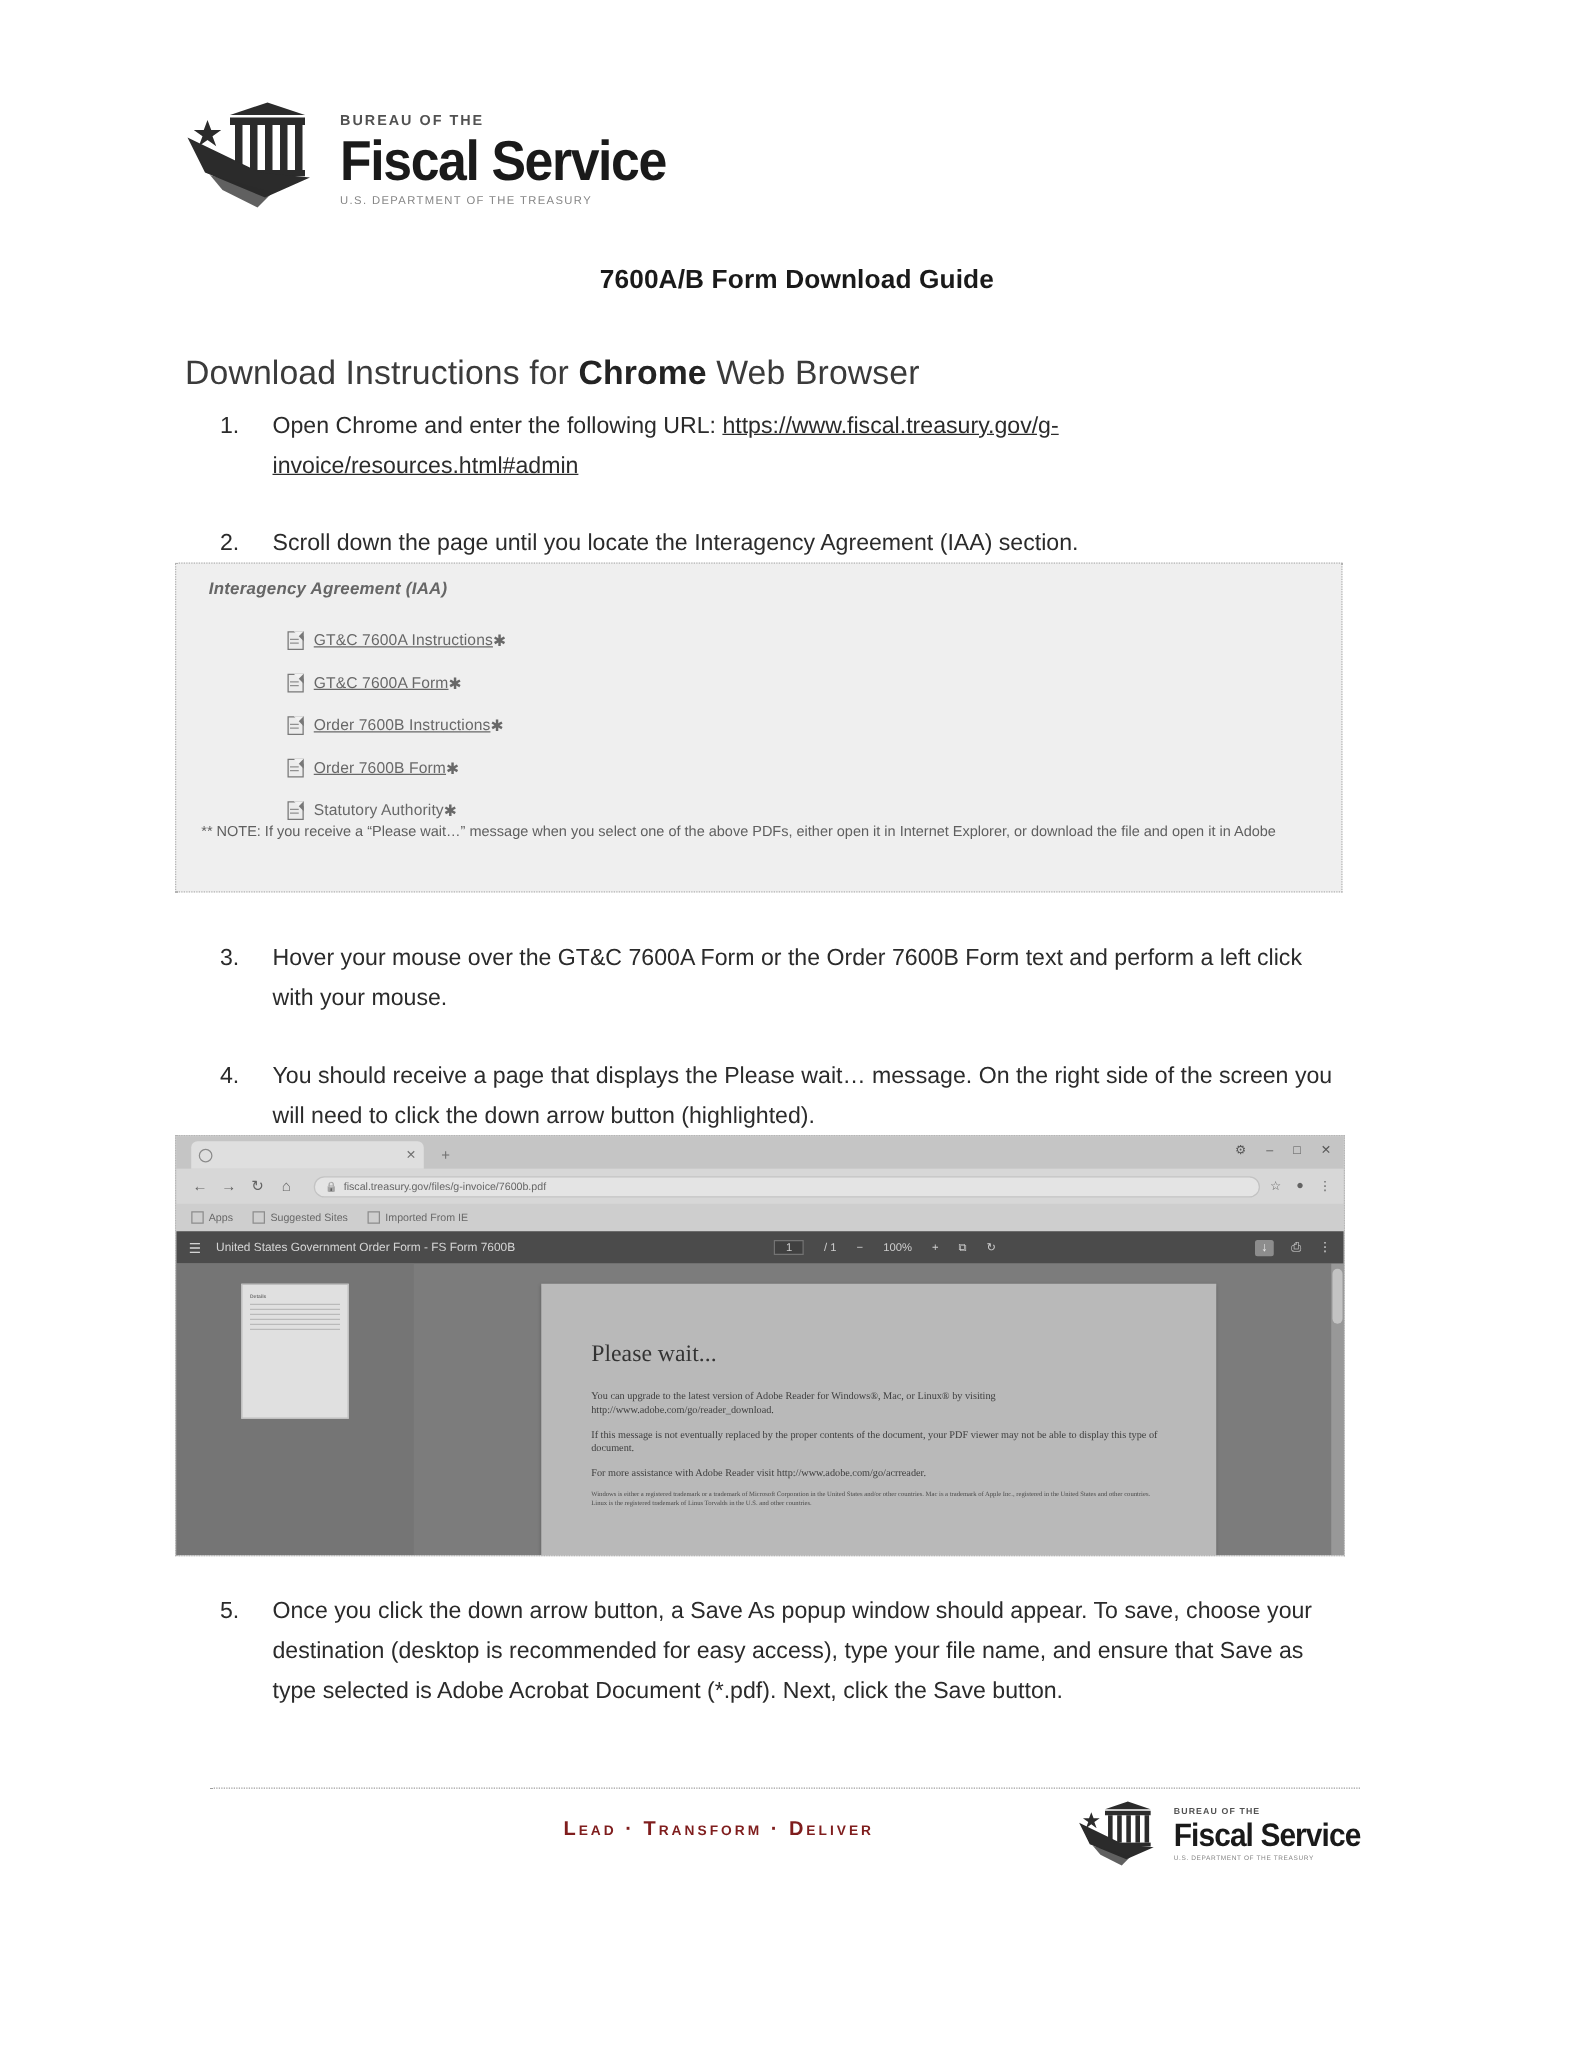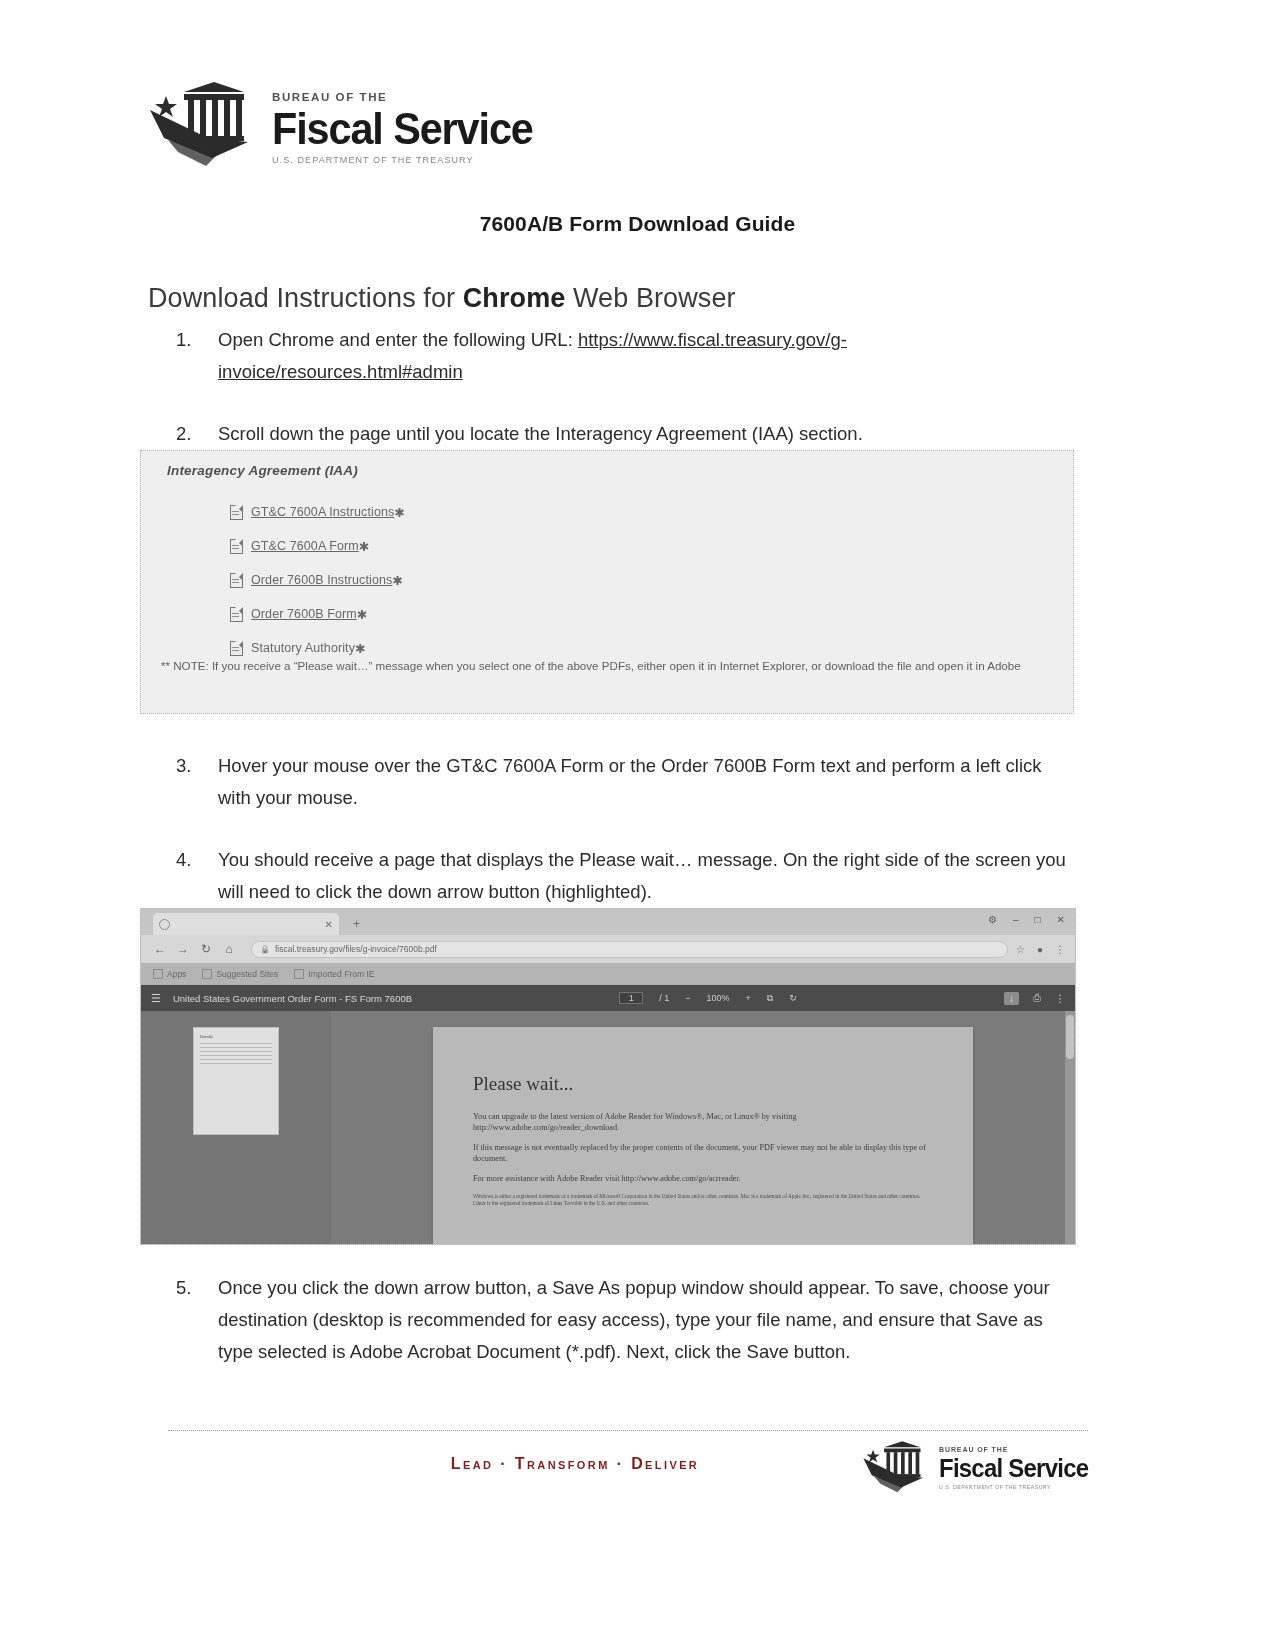--- a/index.html
+++ b/index.html
@@ -136,21 +136,21 @@
     background: #fdfdfd;
     filter: grayscale(1) contrast(.78) brightness(1.06);
   }
   .iaa-title {
     position: absolute;
     left: 26px;
     top: 12px;
     font-size: 13.5px;
     font-weight: 700;
     font-style: italic;
-    color: #b91c1c;
+    color: #0369a1;
     letter-spacing: .2px;
   }
   .iaa-links {
     position: absolute;
     left: 44px;
     top: 44px;
     width: 600px;
   }
   .iaa-link-row {
     display: flex;
@@ -289,21 +289,21 @@
     font-size: 8.5px;
     color: #5c5c5c;
     margin: 0 8px;
     overflow: hidden;
     white-space: nowrap;
   }
   .br-lock { margin-right: 5px; font-size: 8px; color: #5a5a5a; }
   .br-toolbar-right { display: flex; gap: 12px; font-size: 10px; color: #5a5a5a; }
   .br-bookmarks {
     height: 22px;
-    background: #f9a8d4;
+    background: #bef264;
     display: flex;
     align-items: center;
     padding: 0 12px;
     gap: 16px;
     font-size: 8.5px;
     color: #5e5e5e;
     box-sizing: border-box;
   }
   .br-bm { display: flex; align-items: center; gap: 4px; }
   .br-bm-ico {

